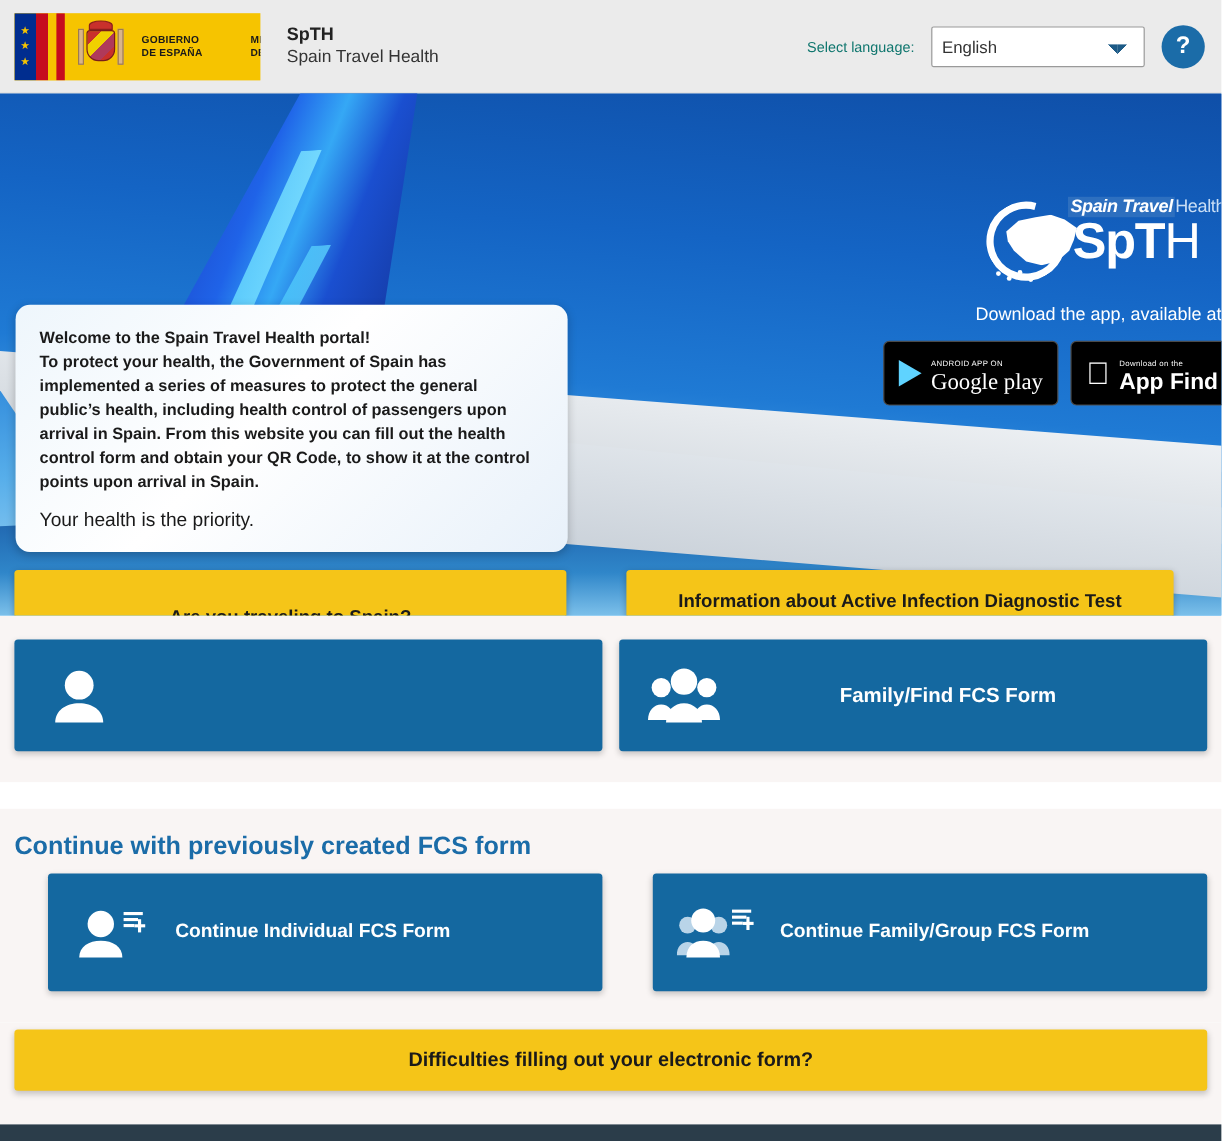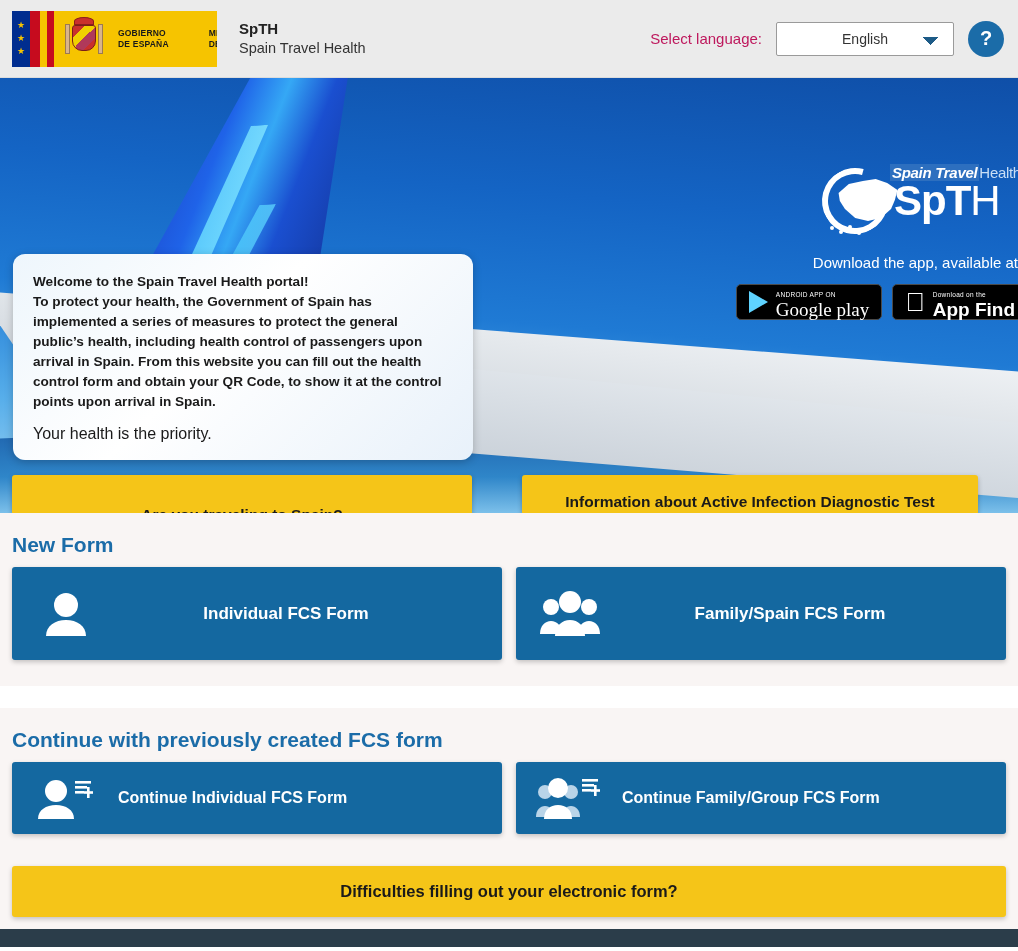--- a/index.html
+++ b/index.html
@@ -79,34 +79,33 @@
   .hdr-title {
     margin-left: 22px; line-height: 1.35;
   }
   .hdr-title .t1 { font-size: 15px; font-weight: bold; color: #222; }
   .hdr-title .t2 { font-size: 14.5px; color: #333; }
 
   .hdr-right {
     margin-left: auto; margin-right: 14px;
     display:flex; align-items:center; gap:14px;
   }
-  .lang-label { font-size: 15px; color:#be185d; }
+  .lang-label { font-size: 12px; color:#0f766e; }
   .lang-select {
     width: 178px; height: 34px; background:#fff;
     border:1px solid #9a9a9a; border-radius:2px;
     font-family:"Liberation Sans", sans-serif;
     font-size: 14px; color:#333; padding: 0 8px;
     appearance:none; -webkit-appearance:none;
     background-image:
       linear-gradient(45deg, transparent 50%, #1d5b87 50%),
       linear-gradient(135deg, #1d5b87 50%, transparent 50%);
     background-position: calc(100% - 22px) 14px, calc(100% - 14px) 14px;
     background-size: 8px 8px, 8px 8px;
     background-repeat: no-repeat;
-    text-align: center;
   }
   .help-btn {
     width: 36px; height: 36px; border-radius: 50%;
     background: #1b6ca8; color:#fff; border:none;
     font-size: 20px; font-weight: bold; cursor:pointer;
     display:flex; align-items:center; justify-content:center;
     font-family:"Liberation Sans", sans-serif;
   }
 
   
@@ -208,21 +207,21 @@
 
   .download-txt {
     position:absolute; right:0px; top:176px; width:300px;
     font-size:15px; color:#fff; text-align:right;
     white-space: nowrap;
   }
   .stores {
     position:absolute; right:-10px; top:206px; display:flex; gap:10px;
   }
   .store-badge {
-    height:36px; background:#000; border-radius:5px;
+    height:54px; background:#000; border-radius:5px;
     border:1px solid #4a4a4a;
     display:flex; align-items:center; gap:8px; padding: 12px 12px;
     color:#fff;
   }
   .gp-tri {
     width:0;height:0;border-top:11px solid transparent;border-bottom:11px solid transparent;
     border-left:19px solid #5fd3ff; position:relative;
   }
   .gp-tri::after{
     content:''; position:absolute; left:-19px; top:-11px;
@@ -273,33 +272,33 @@
     display:flex; align-items:center; gap:16px;
     padding: 0 18px;
     box-shadow: 0 2px 5px rgba(0,0,0,.22);
     color:#fff;
   }
   .blue-btn .label {
     font-size: 17px; font-weight:bold; color:#fff;
     font-family:"Liberation Sans", sans-serif;
     flex:1; text-align:center; padding-right: 30px;
   }
-  .blue-btn.small { height: 72px; }
+  .blue-btn.small { height: 98px; margin-left: 28px; }
   .blue-btn.small .label { font-size:16px; text-align:left; padding-right:0; }
   .icon-wrap { width:72px; flex:none; display:flex; align-items:center; justify-content:center; }
 
   .yellow-wide {
     display:block; width: calc(100% - 24px); margin: 0 12px;
     background:#f5c518; border:none; border-radius:3px;
     font-size: 16.5px; font-weight:bold; color:#1a1a1a;
     padding: 16px 0; cursor:pointer;
     box-shadow: 0 2px 5px rgba(0,0,0,.22);
     font-family:"Liberation Sans", sans-serif;
   }
-  .bottom-wrap { background:#f9f5f4; padding: 6px 0 12px 0; }
+  .bottom-wrap { background:#f9f5f4; padding: 6px 0 28px 0; }
   .footer-band { height: 18px; background:#2b3d4a; }
 </style>
 </head>
 <body>
 
 <div class="header">
 
   <div class="gob-logo">
     <div class="gob-flag">
       <div class="eu">
@@ -394,43 +393,41 @@
 
   <div class="hero-banners">
     <button class="yellow-card yc-left" style="white-space:pre-line">Are you traveling to Spain?
 Find out more about the new health control process</button>
     <button class="yellow-card yc-right" style="white-space:pre-line">Information about Active Infection Diagnostic Test (AIDT)
 to enter Spain</button>
   </div>
 </div>
 
 <div class="section">
-  <h2>New Form</h2>
   <div class="btn-row">
     <button class="blue-btn">
       <span class="icon-wrap">
         <svg width="46" height="48" viewBox="0 0 46 48" aria-hidden="true">
           <circle cx="23" cy="15" r="12" fill="#fff"></circle>
           <path d="M3 46c0-10 9-16 20-16s20 6 20 16z" fill="#fff"></path>
         </svg>
       </span>
-      <span class="label">Individual FCS Form</span>
     </button>
     <button class="blue-btn">
       <span class="icon-wrap">
         <svg width="62" height="48" viewBox="0 0 62 48" aria-hidden="true">
           <circle cx="12" cy="17" r="8" fill="#fff"></circle>
           <path d="M1 44c0-8 5-13 11-13s11 5 11 13z" fill="#fff"></path>
           <circle cx="50" cy="17" r="8" fill="#fff"></circle>
           <path d="M39 44c0-8 5-13 11-13s11 5 11 13z" fill="#fff"></path>
           <circle cx="31" cy="12" r="11" fill="#fff"></circle>
           <path d="M16 46c0-10 7-16 15-16s15 6 15 16z" fill="#fff"></path>
         </svg>
       </span>
-      <span class="label">Family/Spain FCS Form</span>
+      <span class="label">Family/Find FCS Form</span>
     </button>
   </div>
 </div>
 
 <div class="gap"></div>
 
 <div class="section">
   <h2>Continue with previously created FCS form</h2>
   <div class="btn-row">
     <button class="blue-btn small">

